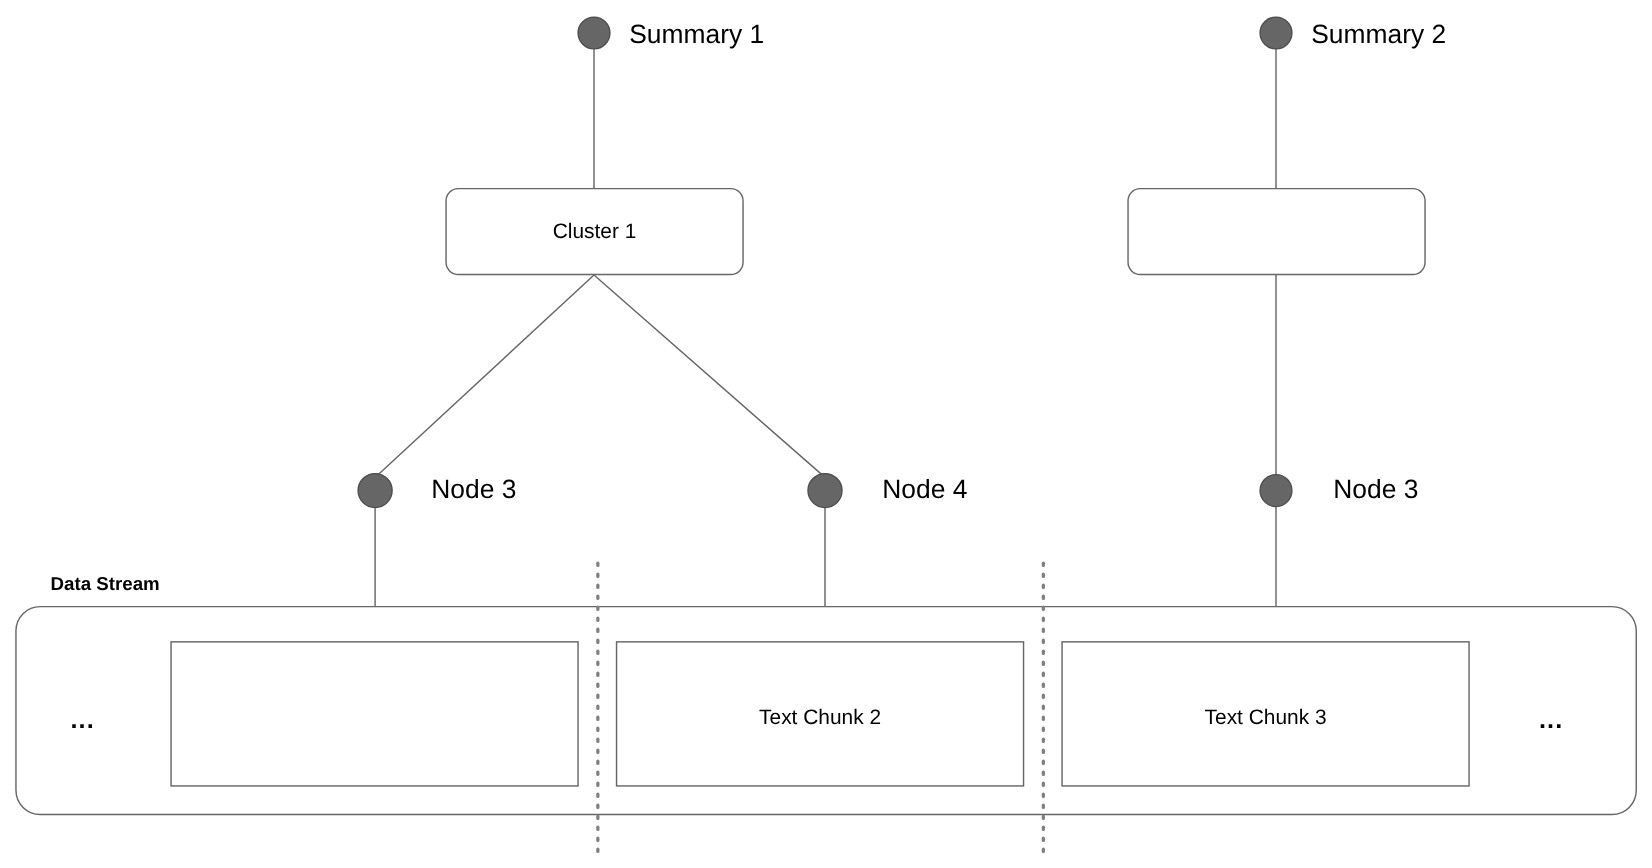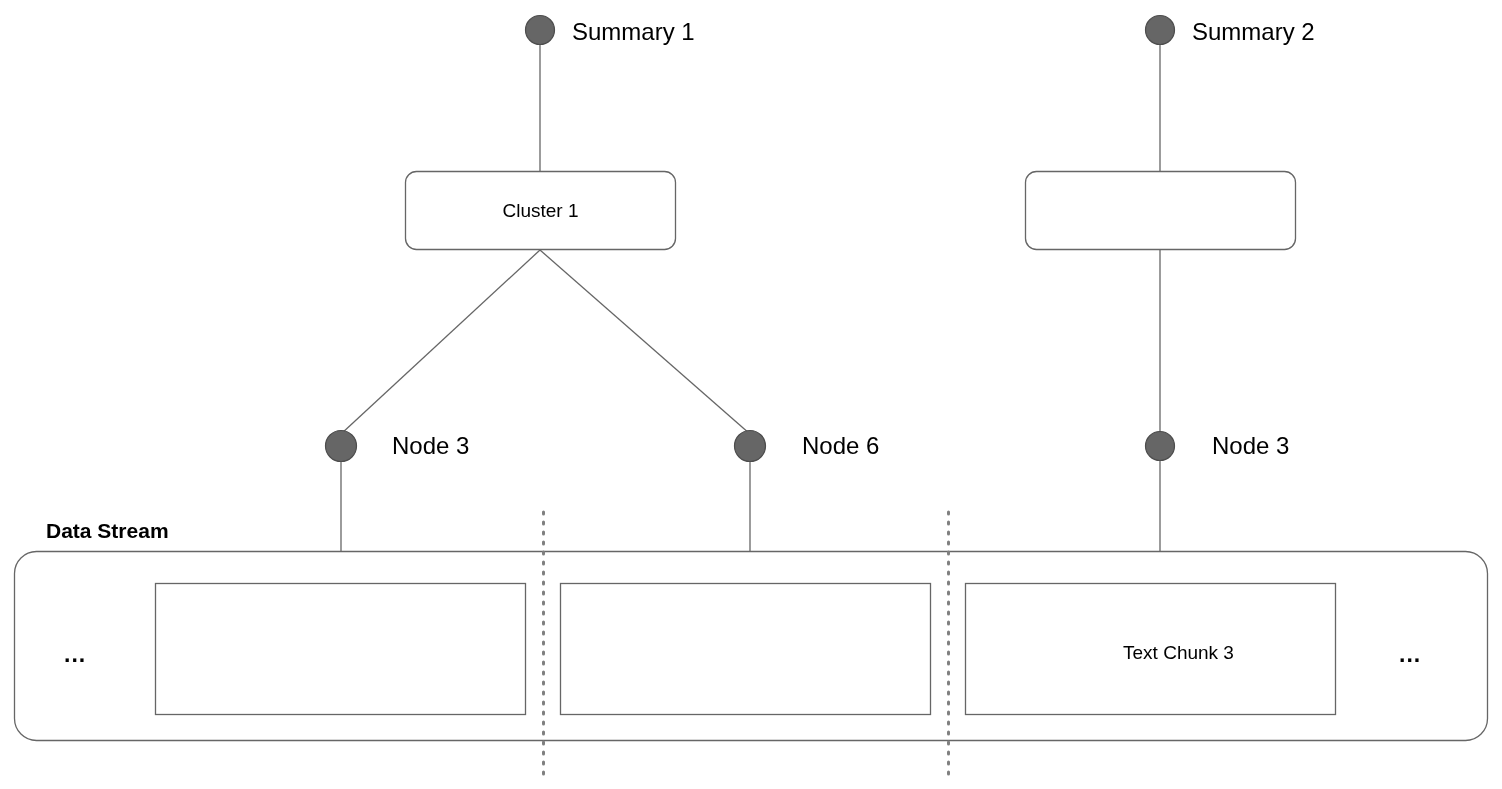--- a/index.html
+++ b/index.html
@@ -35,21 +35,21 @@
   .node-label {
     font-size: 24px;
     line-height: 19px;
   }
   .box-label {
     font-size: 19px;
     line-height: 19px;
     text-align: center;
   }
   .stream-title {
-    font-size: 21px;
+    font-size: 17px;
     font-weight: bold;
     line-height: 17px;
   }
   .ellipsis {
     font-size: 23px;
     font-weight: bold;
     line-height: 23px;
     letter-spacing: 1px;
   }
 </style>
@@ -91,23 +91,24 @@
     <circle cx="750" cy="446" r="15.5" fill="#666666" stroke="#4d4d4d" stroke-width="1.2"></circle>
     <circle cx="1160" cy="446" r="14.5" fill="#666666" stroke="#4d4d4d" stroke-width="1.2"></circle>
   </svg>
 
   <div class="node-label" style="left:572px; top:22px;">Summary 1</div>
   <div class="node-label" style="left:1192px; top:22px;text-align:right;">Summary 2</div>
 
   <div class="box-label" style="left:405px; top:201px; width:271px;">Cluster 1</div>
 
   <div class="node-label" style="left:392px; top:436px;">Node 3</div>
-  <div class="node-label" style="left:802px; top:436px;">Node 6</div>
+  <div class="node-label" style="left:802px; top:436px;">Node 4</div>
   <div class="node-label" style="left:1212px; top:436px;">Node 3</div>
 
   <div class="stream-title" style="left:46px; top:522px;">Data Stream</div>
 
-  <div class="box-label" style="left:965px; top:643px; width:371px;padding-left:28px;">Text Chunk 3</div>
+  <div class="box-label" style="left:560px; top:643px; width:371px;">Text Chunk 2</div>
+  <div class="box-label" style="left:965px; top:643px; width:371px;">Text Chunk 3</div>
 
   <div class="ellipsis" style="left:64px; top:643px;">...</div>
   <div class="ellipsis" style="left:1399px; top:643px;">...</div>
 
 </div>
 
 </body></html>

